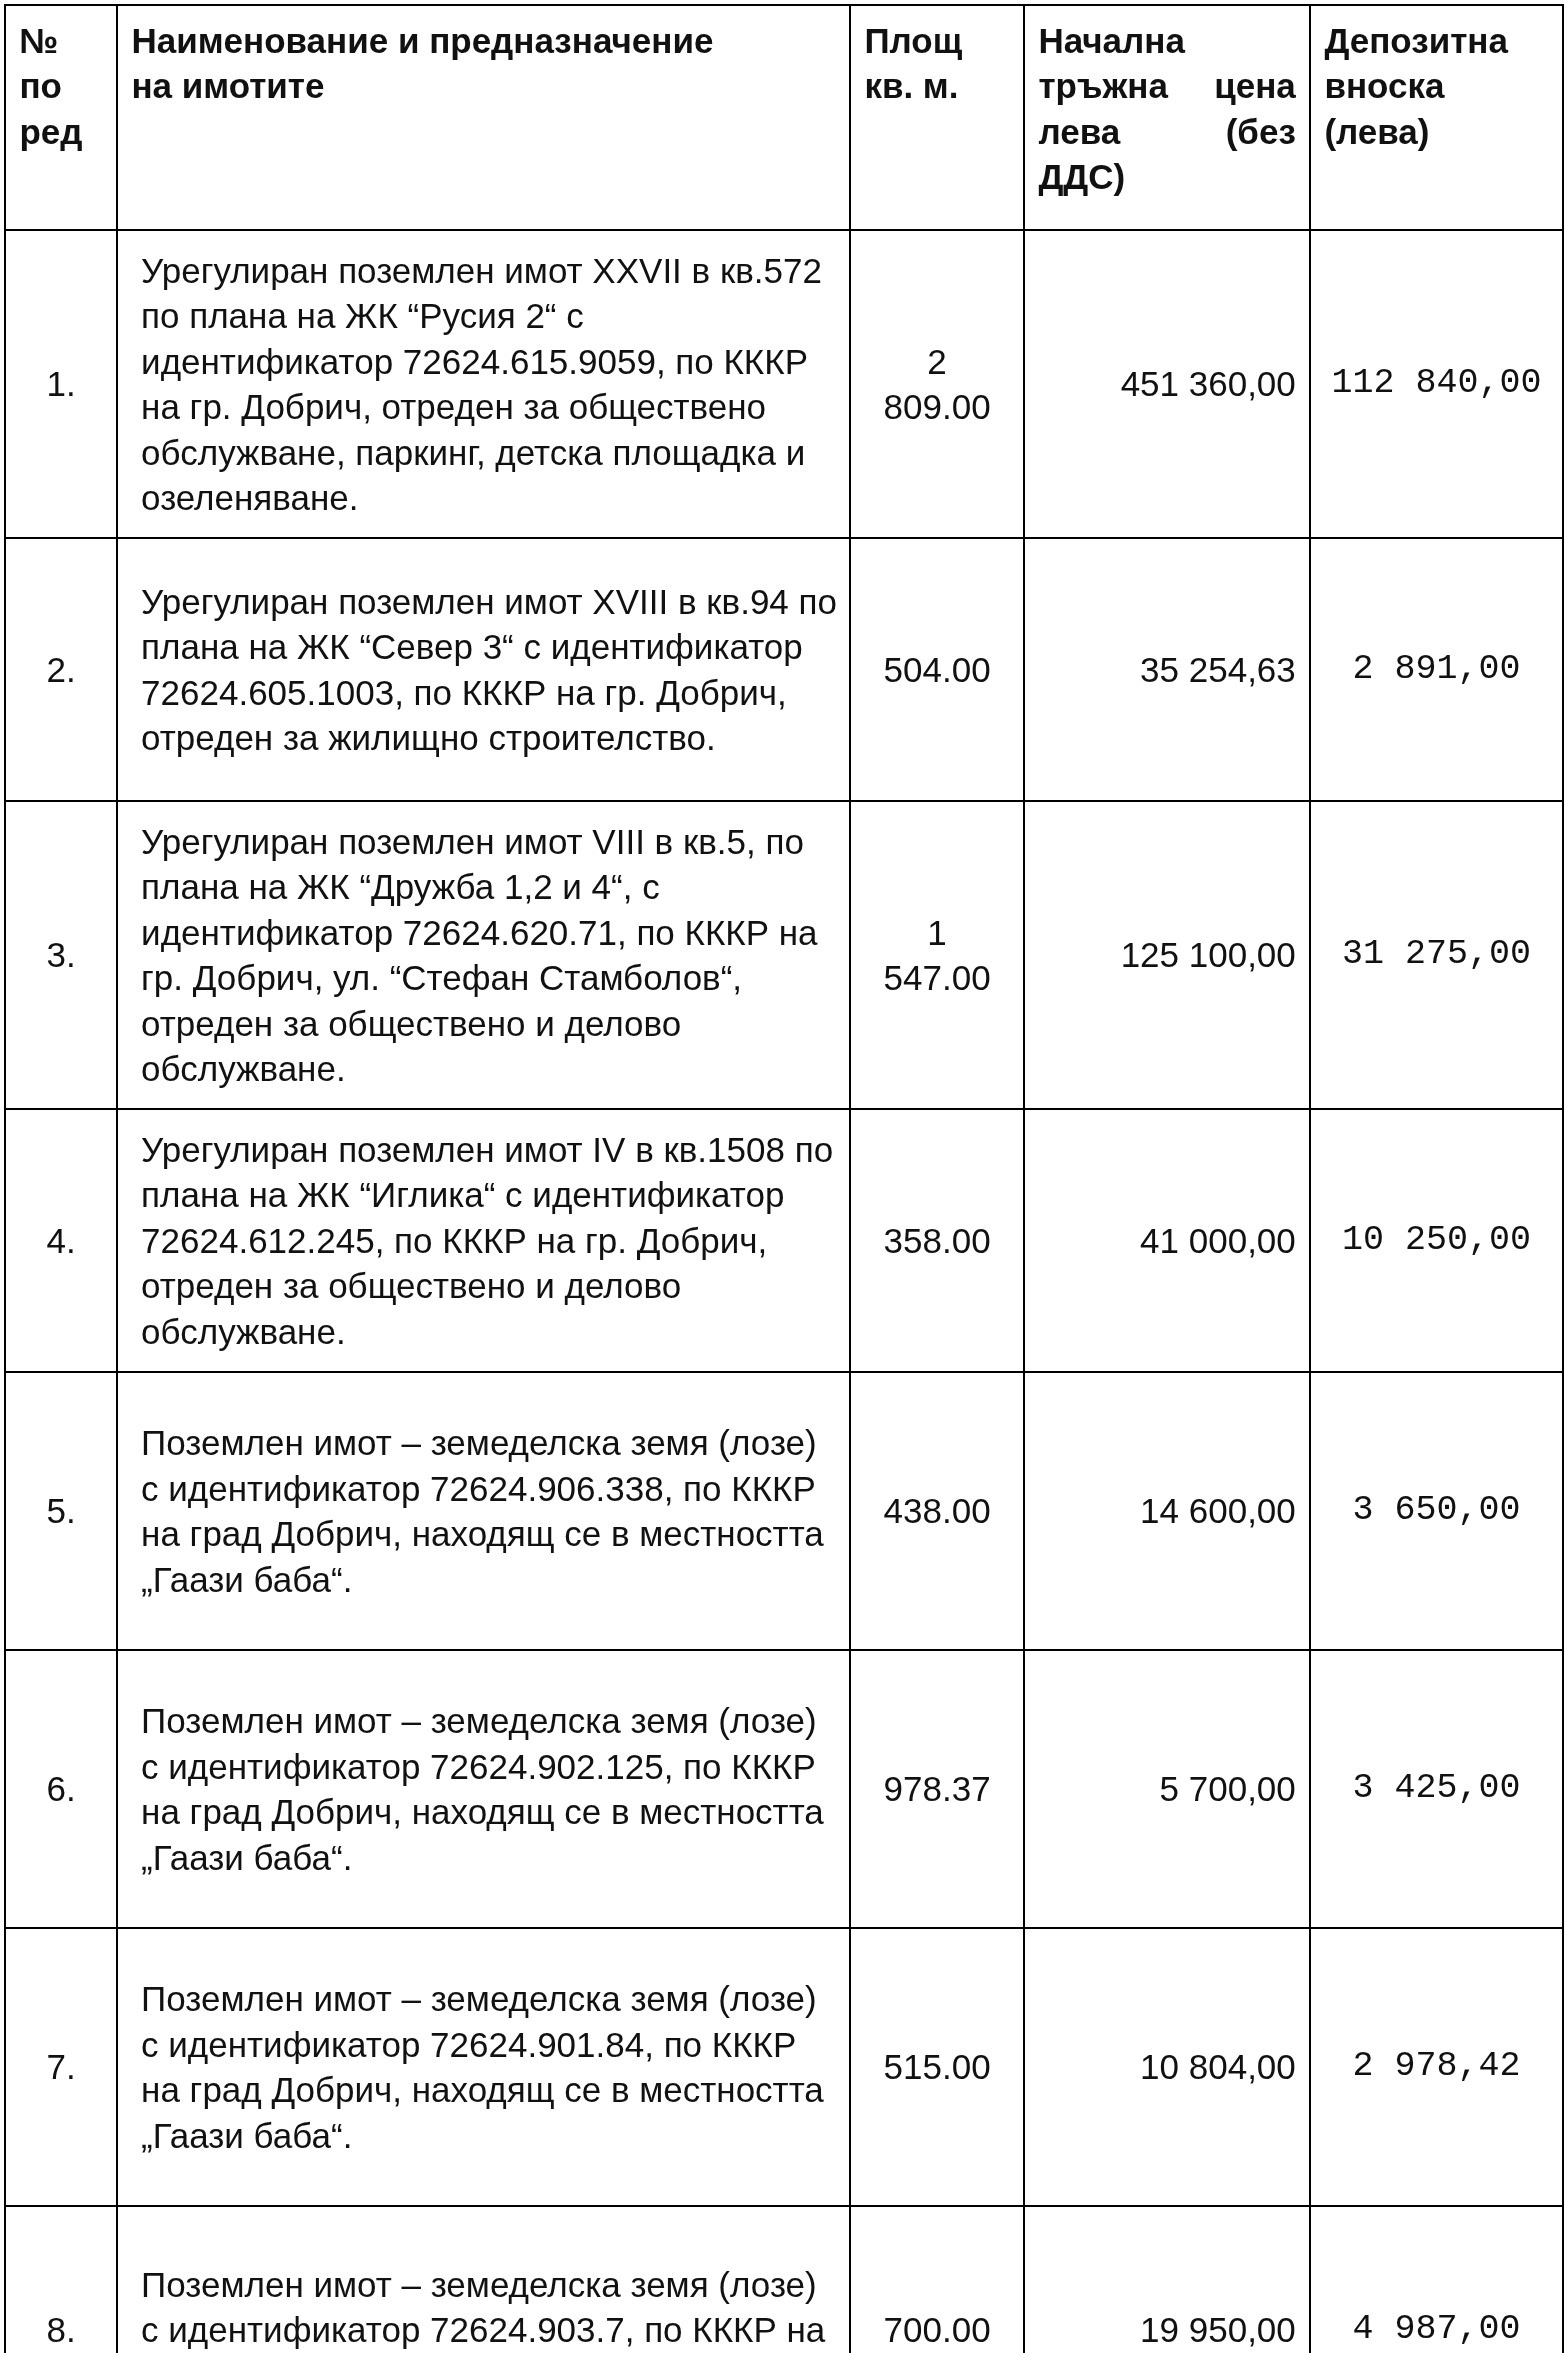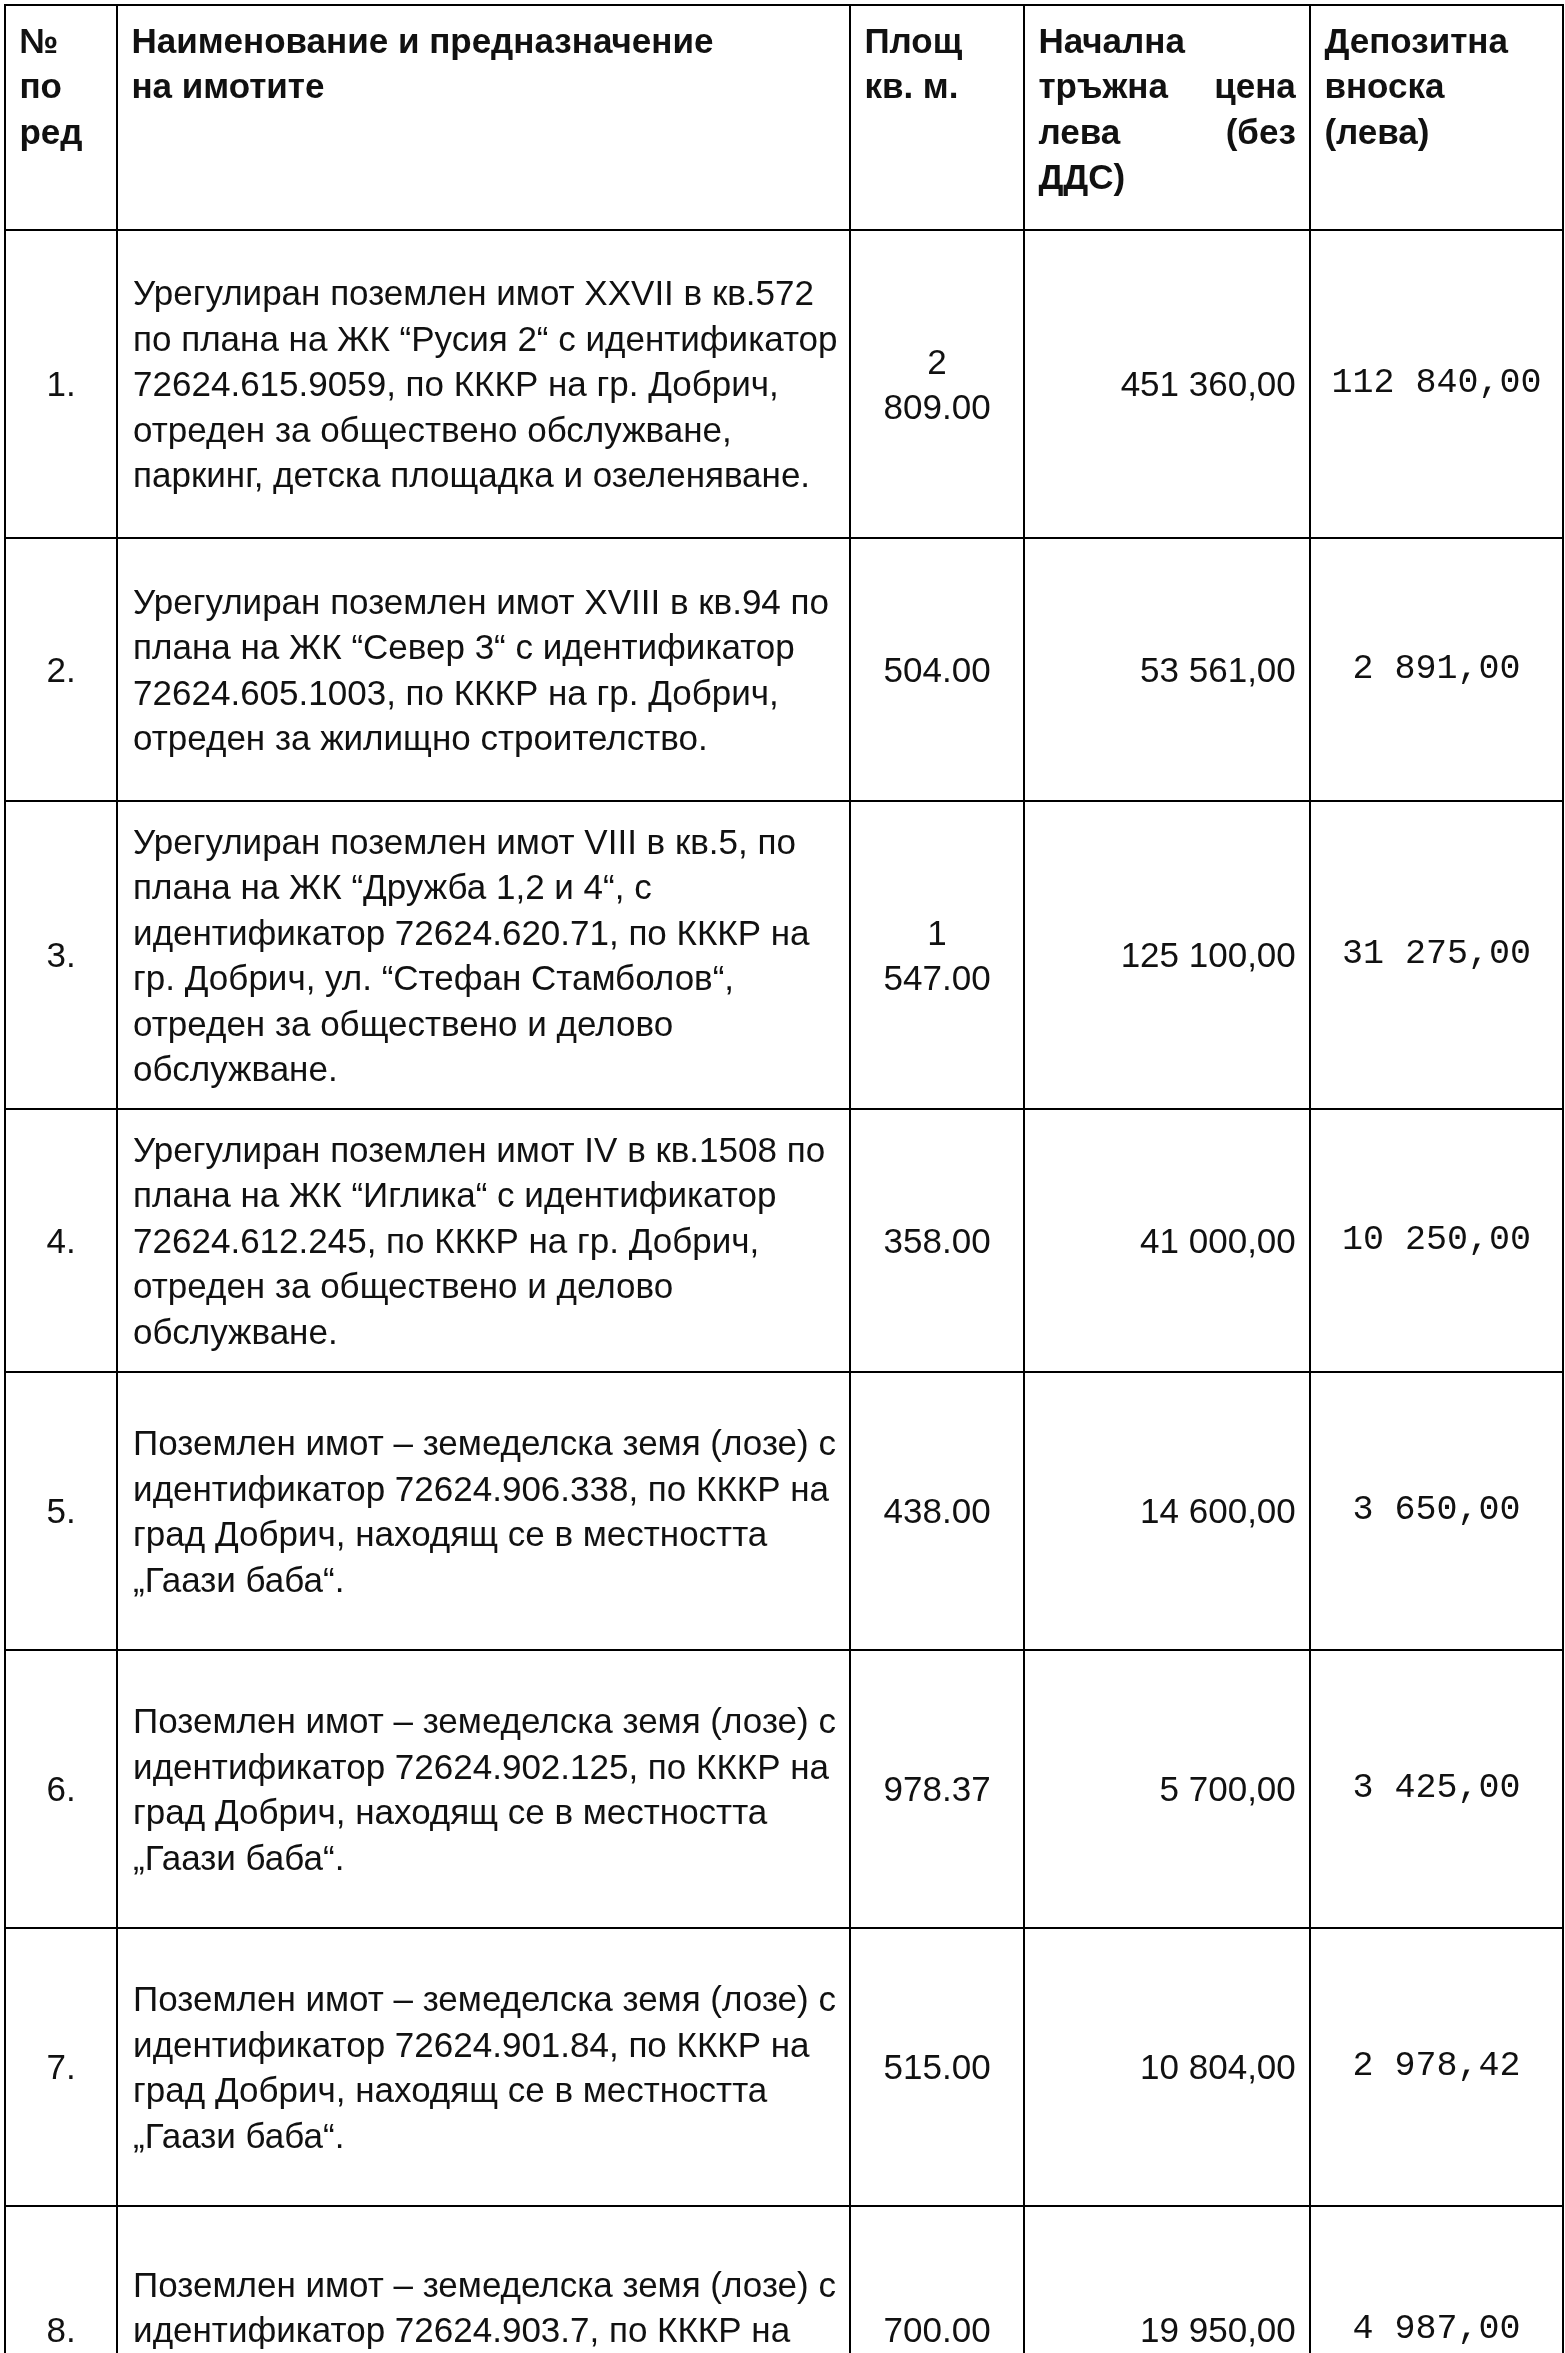--- a/index.html
+++ b/index.html
@@ -35,21 +35,21 @@
     font-weight: bold;
     text-align: left;
     vertical-align: top;
     white-space: pre-line;
     padding-top: 11.6px;
   }
   thead th.h-price { text-align: justify; white-space: normal; }
 
   tbody td { vertical-align: middle; }
   td.cell-no      { text-align: center; }
-  td.cell-desc    { text-align: left; padding-left: 15px; padding-right: 11.6px; }
+  td.cell-desc    { text-align: left; padding-left: 23px; padding-right: 11.6px; }
   td.cell-area    { text-align: center; white-space: pre-line; }
   td.cell-price   { text-align: right; }
   td.cell-deposit { text-align: center; font-family: Liberation Mono, monospace; }
 
   
   thead tr            { height: 225px; }
   tbody tr:nth-child(1) { height: 308px; }
   tbody tr:nth-child(2) { height: 263px; }
   tbody tr:nth-child(3) { height: 308px; }
   tbody tr:nth-child(4) { height: 263px; }
@@ -91,21 +91,21 @@
         <td class="cell-desc">Урегулиран поземлен имот XXVII в кв.572 по плана на ЖК “Русия 2“ с идентификатор 72624.615.9059, по КККР на гр. Добрич, отреден за обществено обслужване, паркинг, детска площадка и озеленяване.</td>
         <td class="cell-area">2
 809.00</td>
         <td class="cell-price">451 360,00</td>
         <td class="cell-deposit">112 840,00</td>
       </tr>
       <tr>
         <td class="cell-no">2.</td>
         <td class="cell-desc">Урегулиран поземлен имот XVIII в кв.94 по плана на ЖК “Север 3“ с идентификатор 72624.605.1003, по КККР на гр. Добрич, отреден за жилищно строителство.</td>
         <td class="cell-area">504.00</td>
-        <td class="cell-price">53 561,00</td>
+        <td class="cell-price">35 254,63</td>
         <td class="cell-deposit">2 891,00</td>
       </tr>
       <tr>
         <td class="cell-no">3.</td>
         <td class="cell-desc">Урегулиран поземлен имот VIII в кв.5, по плана на ЖК “Дружба 1,2 и 4“, с идентификатор 72624.620.71, по КККР на гр. Добрич, ул. “Стефан Стамболов“, отреден за обществено и делово обслужване.</td>
         <td class="cell-area">1
 547.00</td>
         <td class="cell-price">125 100,00</td>
         <td class="cell-deposit">31 275,00</td>
       </tr>

